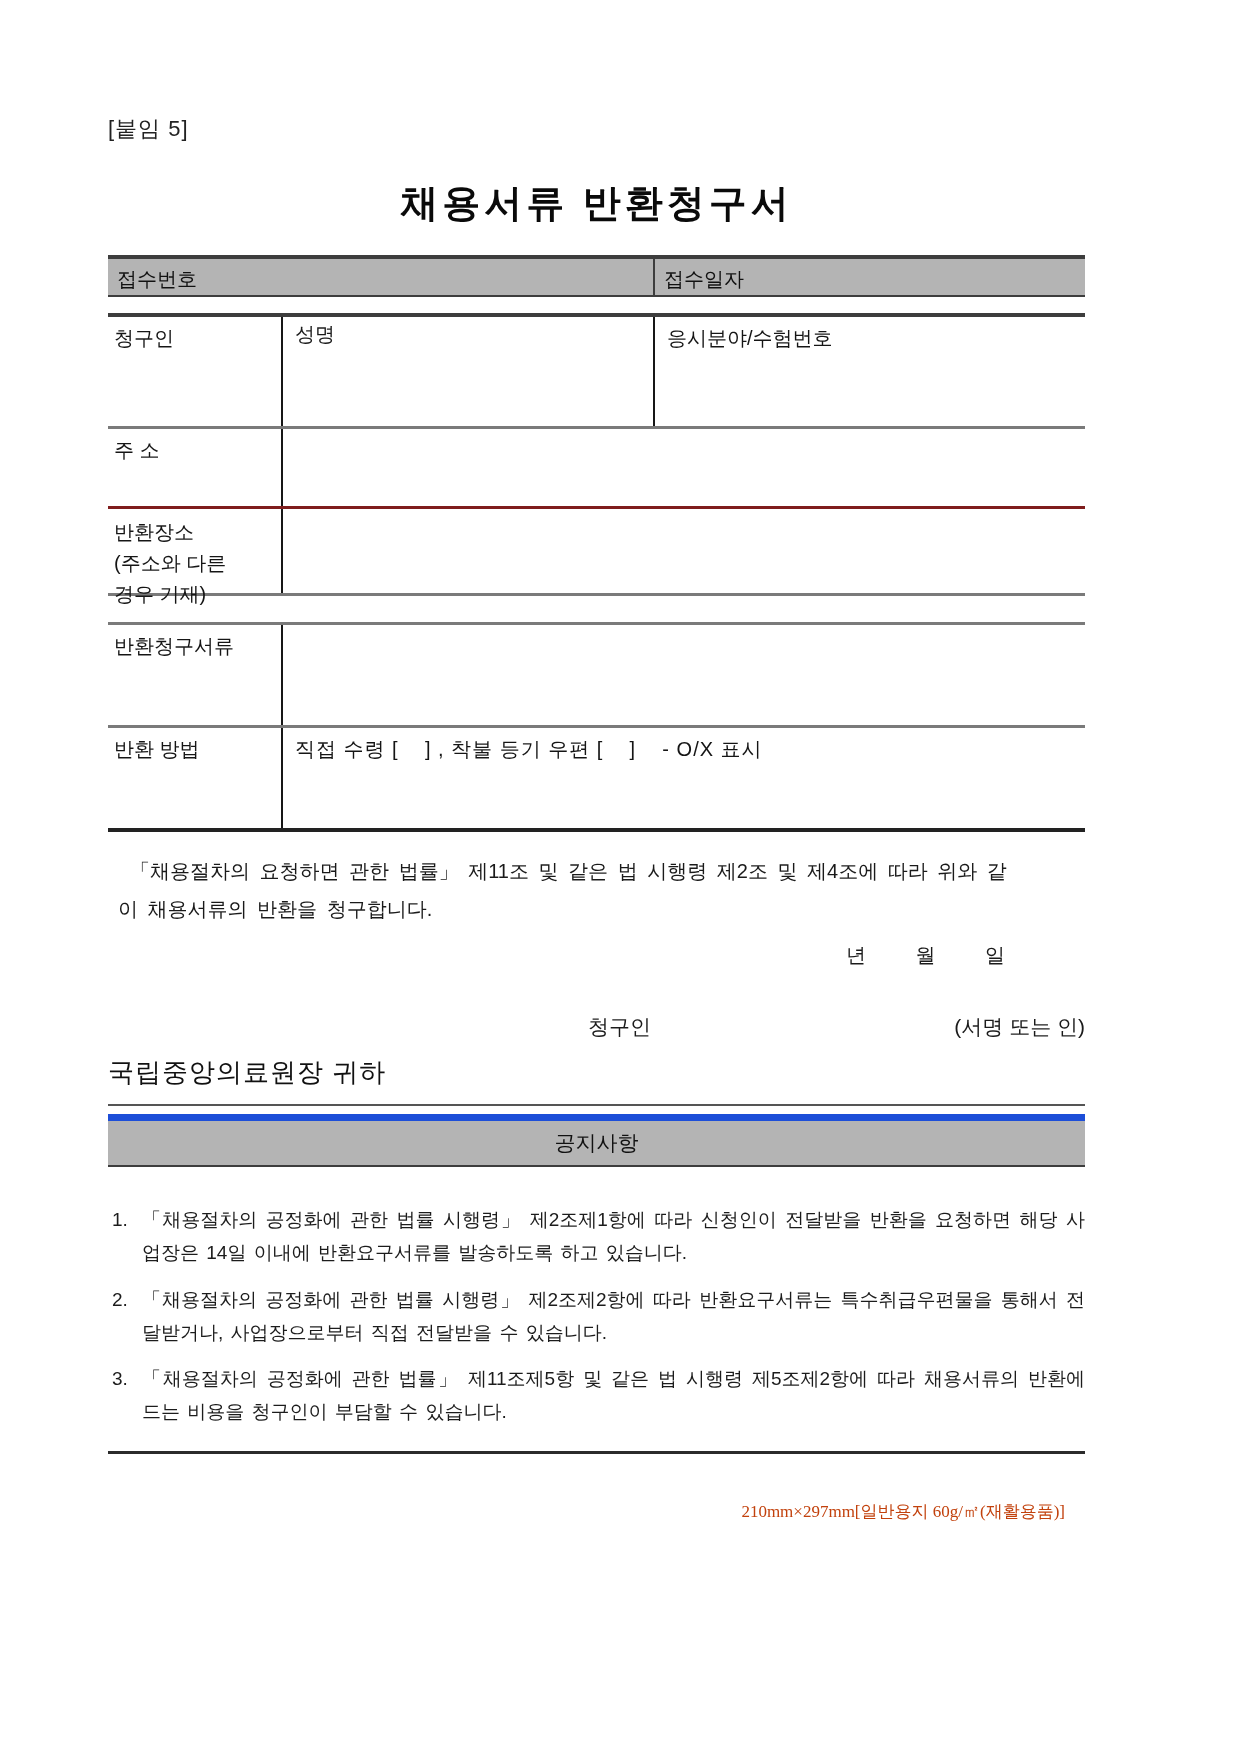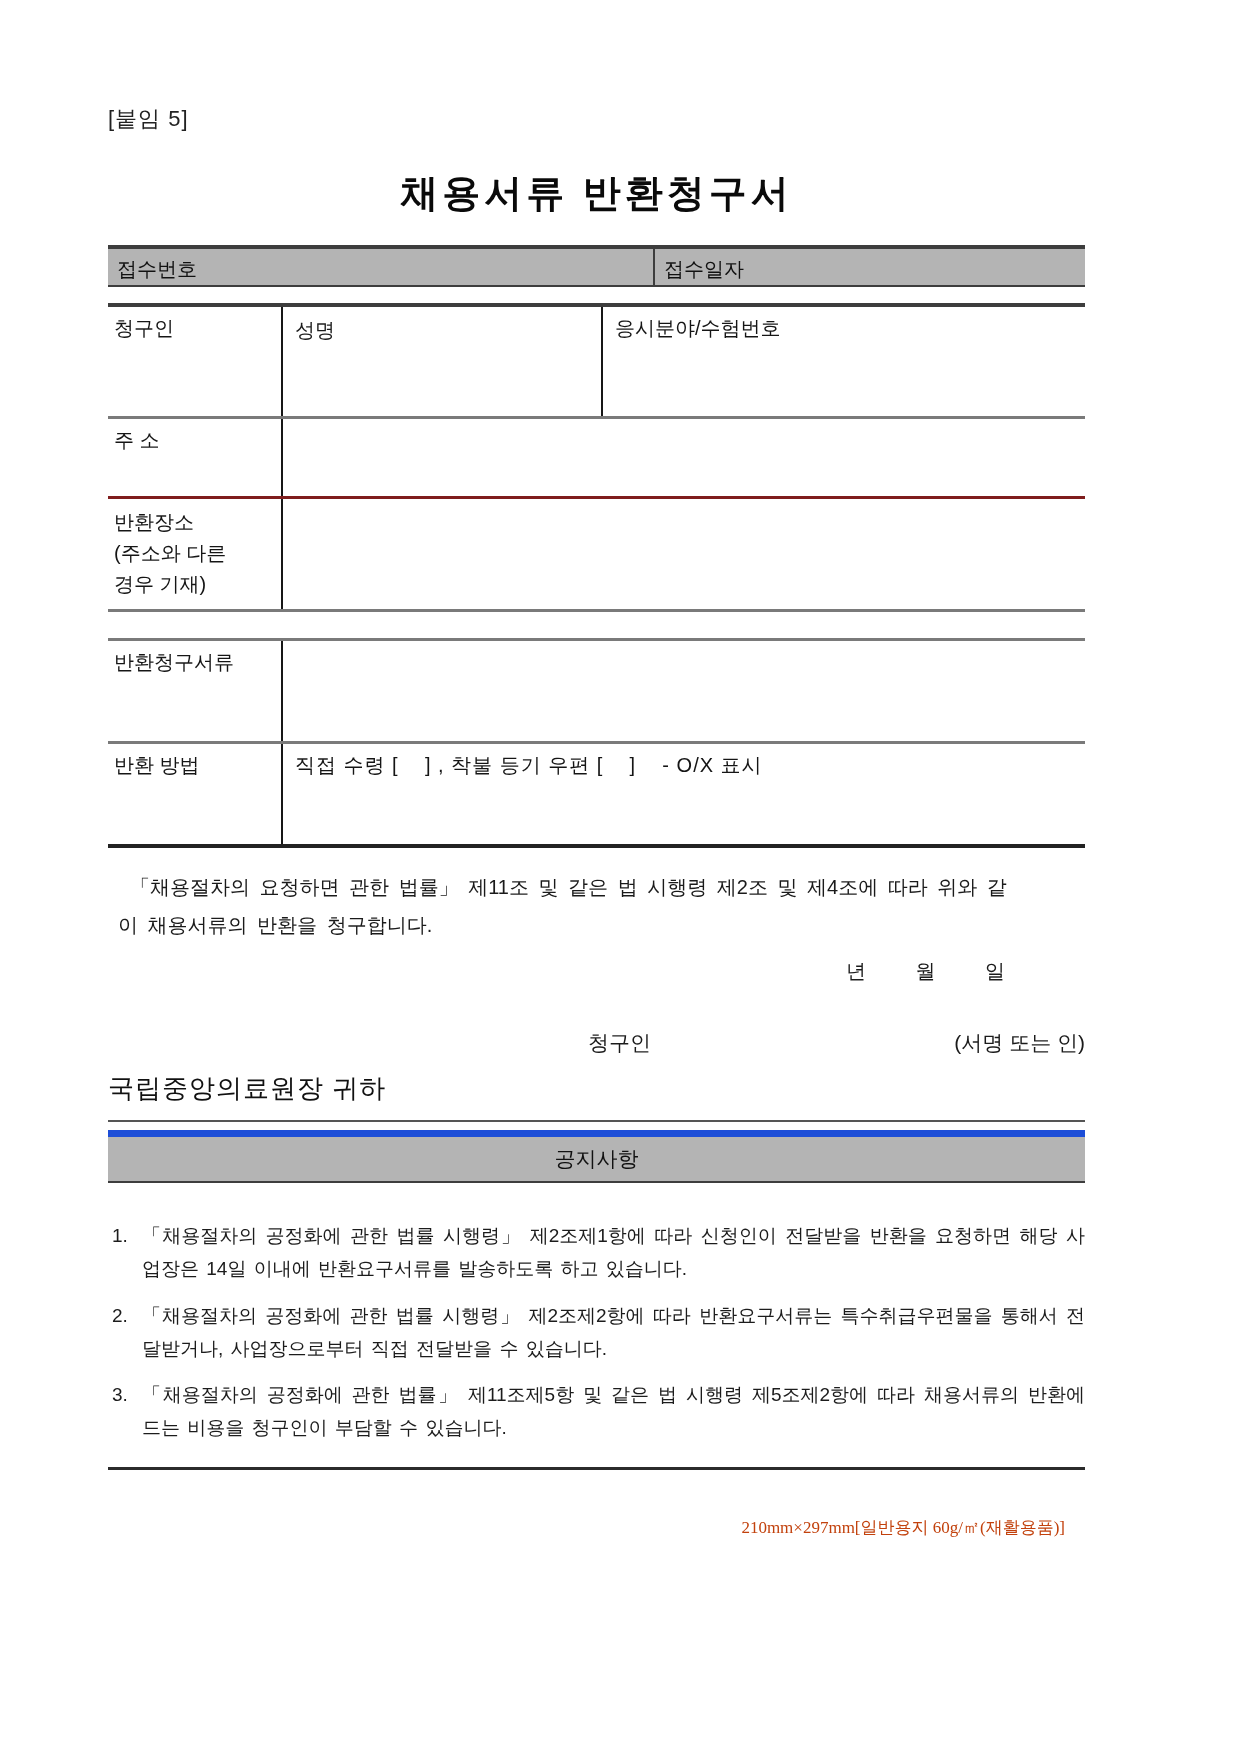--- a/index.html
+++ b/index.html
@@ -11,21 +11,21 @@
   .page {
     position: relative;
     width: 1239px;
     height: 1752px;
     background: #ffffff;
     overflow: hidden;
   }
   .content {
     position: absolute;
     left: 108px;
-    top: 0;
+    top: 10px;
     width: 977px;
   }
   .attachment-label {
     margin-top: 104px;
     font-size: 22px;
     letter-spacing: 1px;
     color: #222;
   }
   .doc-title {
     margin-top: 34px;
@@ -66,27 +66,27 @@
   }
   .value-cell {
     flex: 1;
     padding: 8px 10px 0 12px;
     font-size: 20px;
     color: #151515;
   }
   .table-b { border-top: 4px solid #3d3d3d; border-bottom: 3px solid #7a7a7a; }
   .table-b .row-claimant { height: 112px; border-bottom: 3px solid #7a7a7a; }
   .table-b .name-cell {
-    width: 320px;
+    width: 372px;
     border-right: 2px solid #161616;
-    padding: 10px 8px 0 12px;
+    padding: 4px 8px 0 12px;
     font-size: 20px;
   }
   .table-b .row-address { height: 80px; border-bottom: 3px solid #7f1d1d; }
-  .table-b .row-return-place { height: 110px; }
+  .table-b .row-return-place { height: 84px; }
   .multi-line { white-space: pre-line; line-height: 1.55; }
   .table-c { margin-top: 26px; border-top: 3px solid #7a7a7a; border-bottom: 4px solid #222; }
   .table-c .row-documents { height: 103px; border-bottom: 3px solid #7a7a7a; }
   .table-c .row-method { height: 100px; }
   .method-value { white-space: pre; letter-spacing: 1px; }
   
   .declaration {
     margin-top: 20px;
     font-size: 20px;
     line-height: 1.9;

